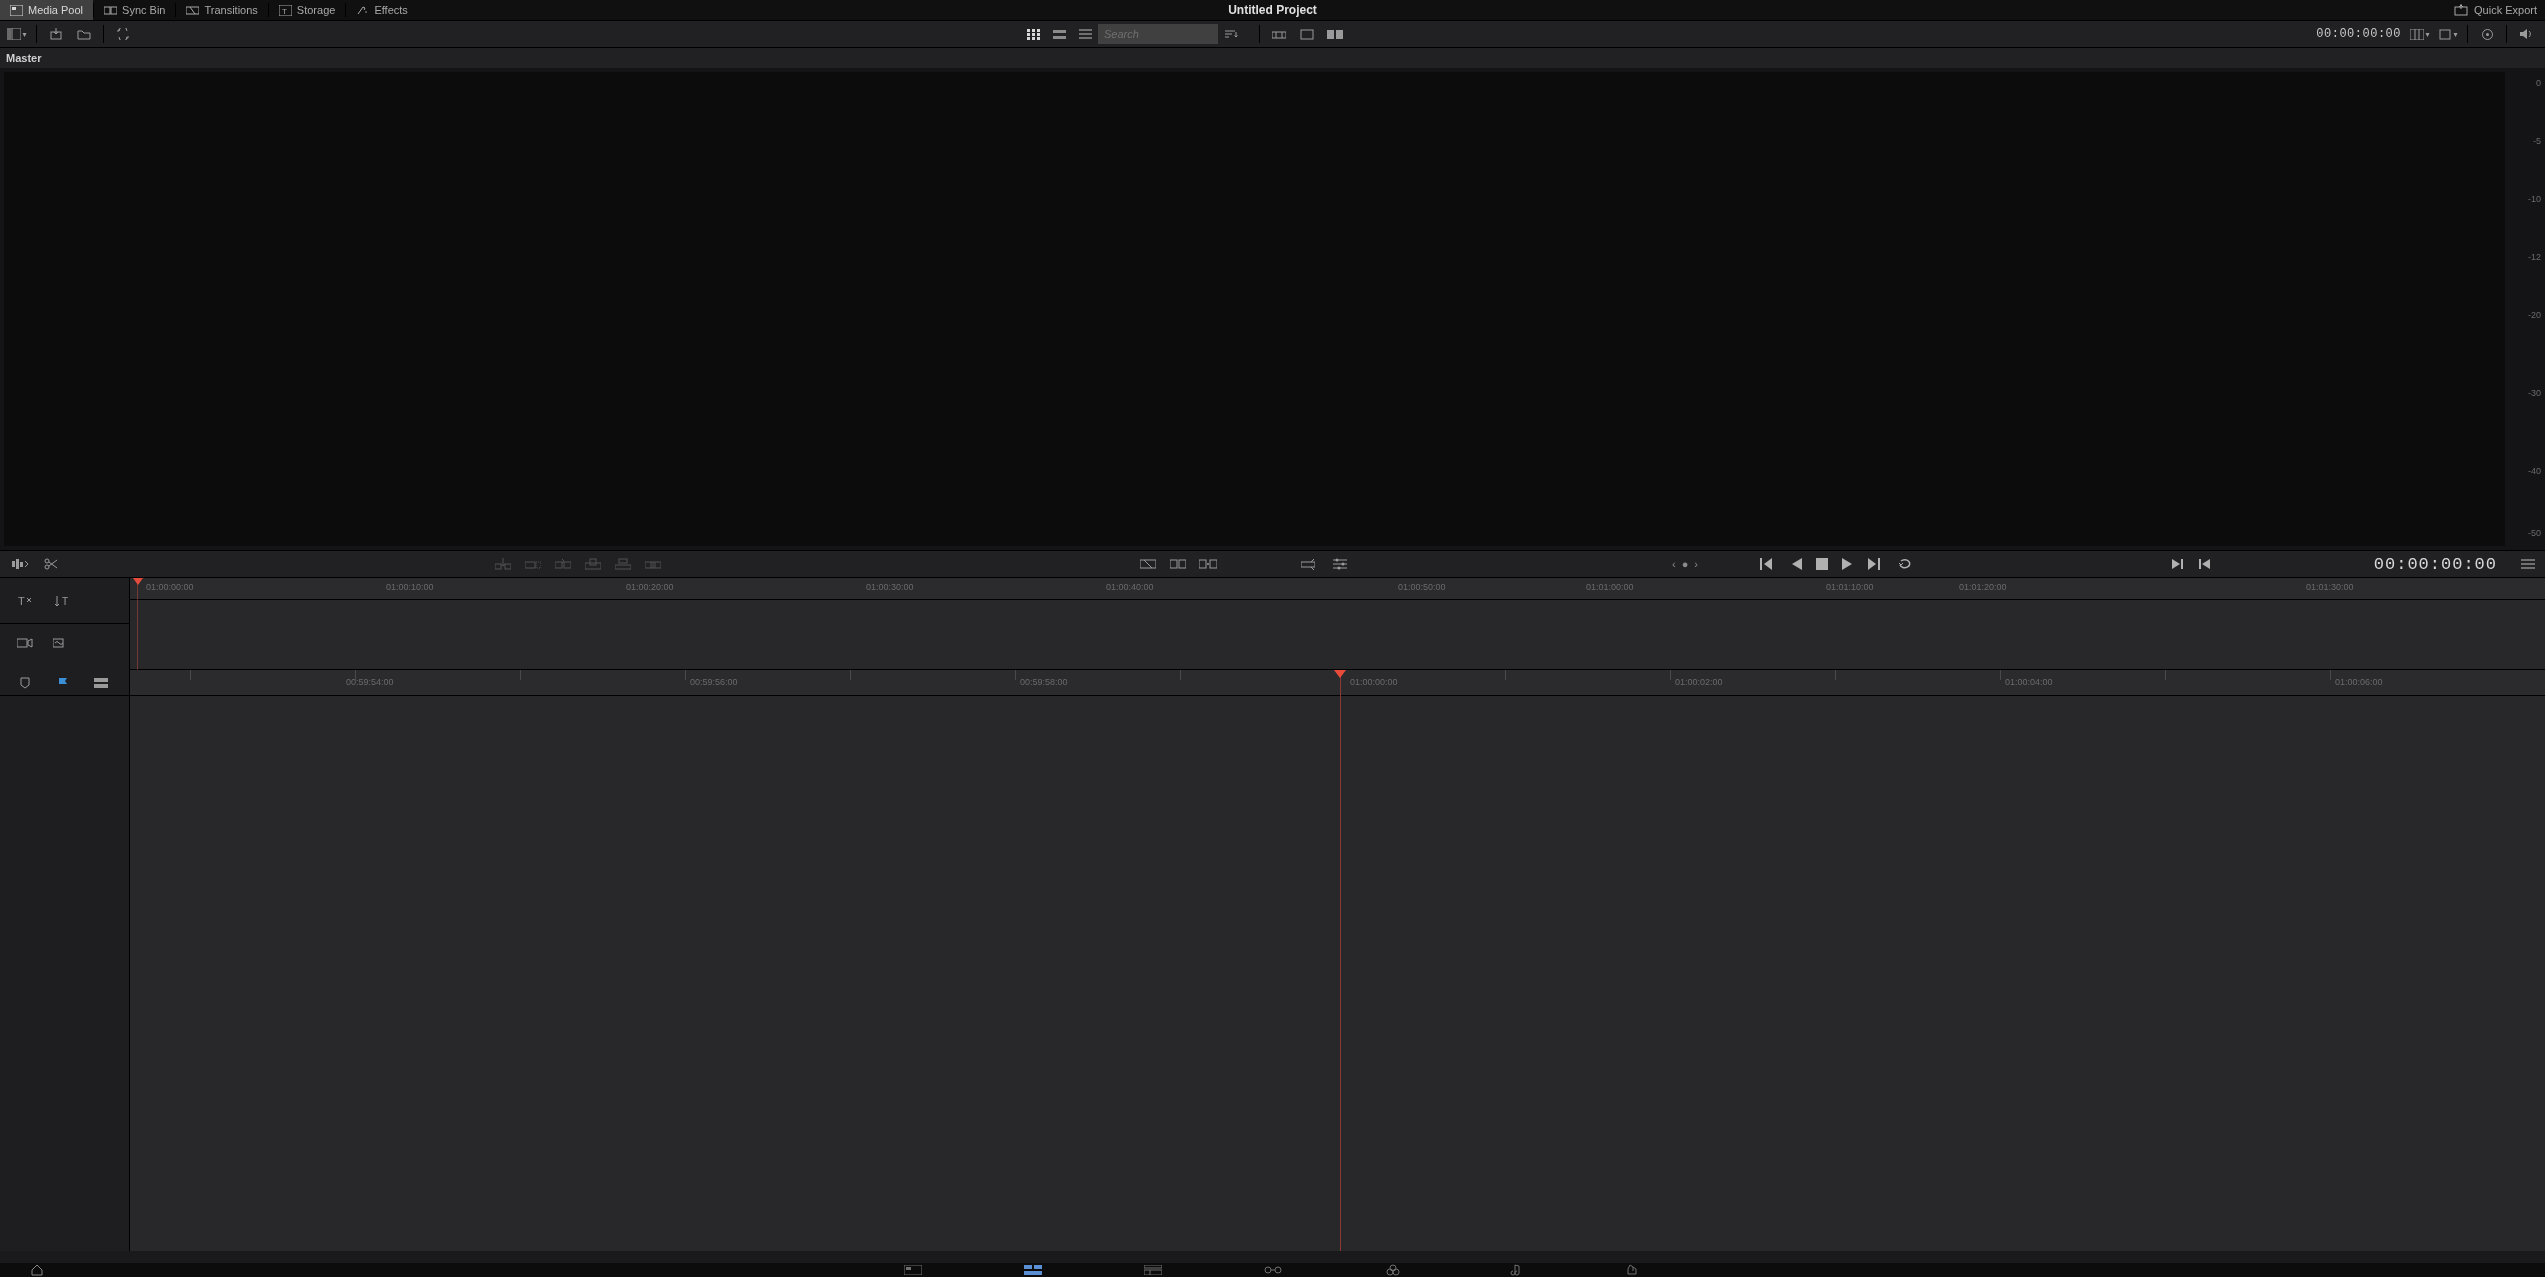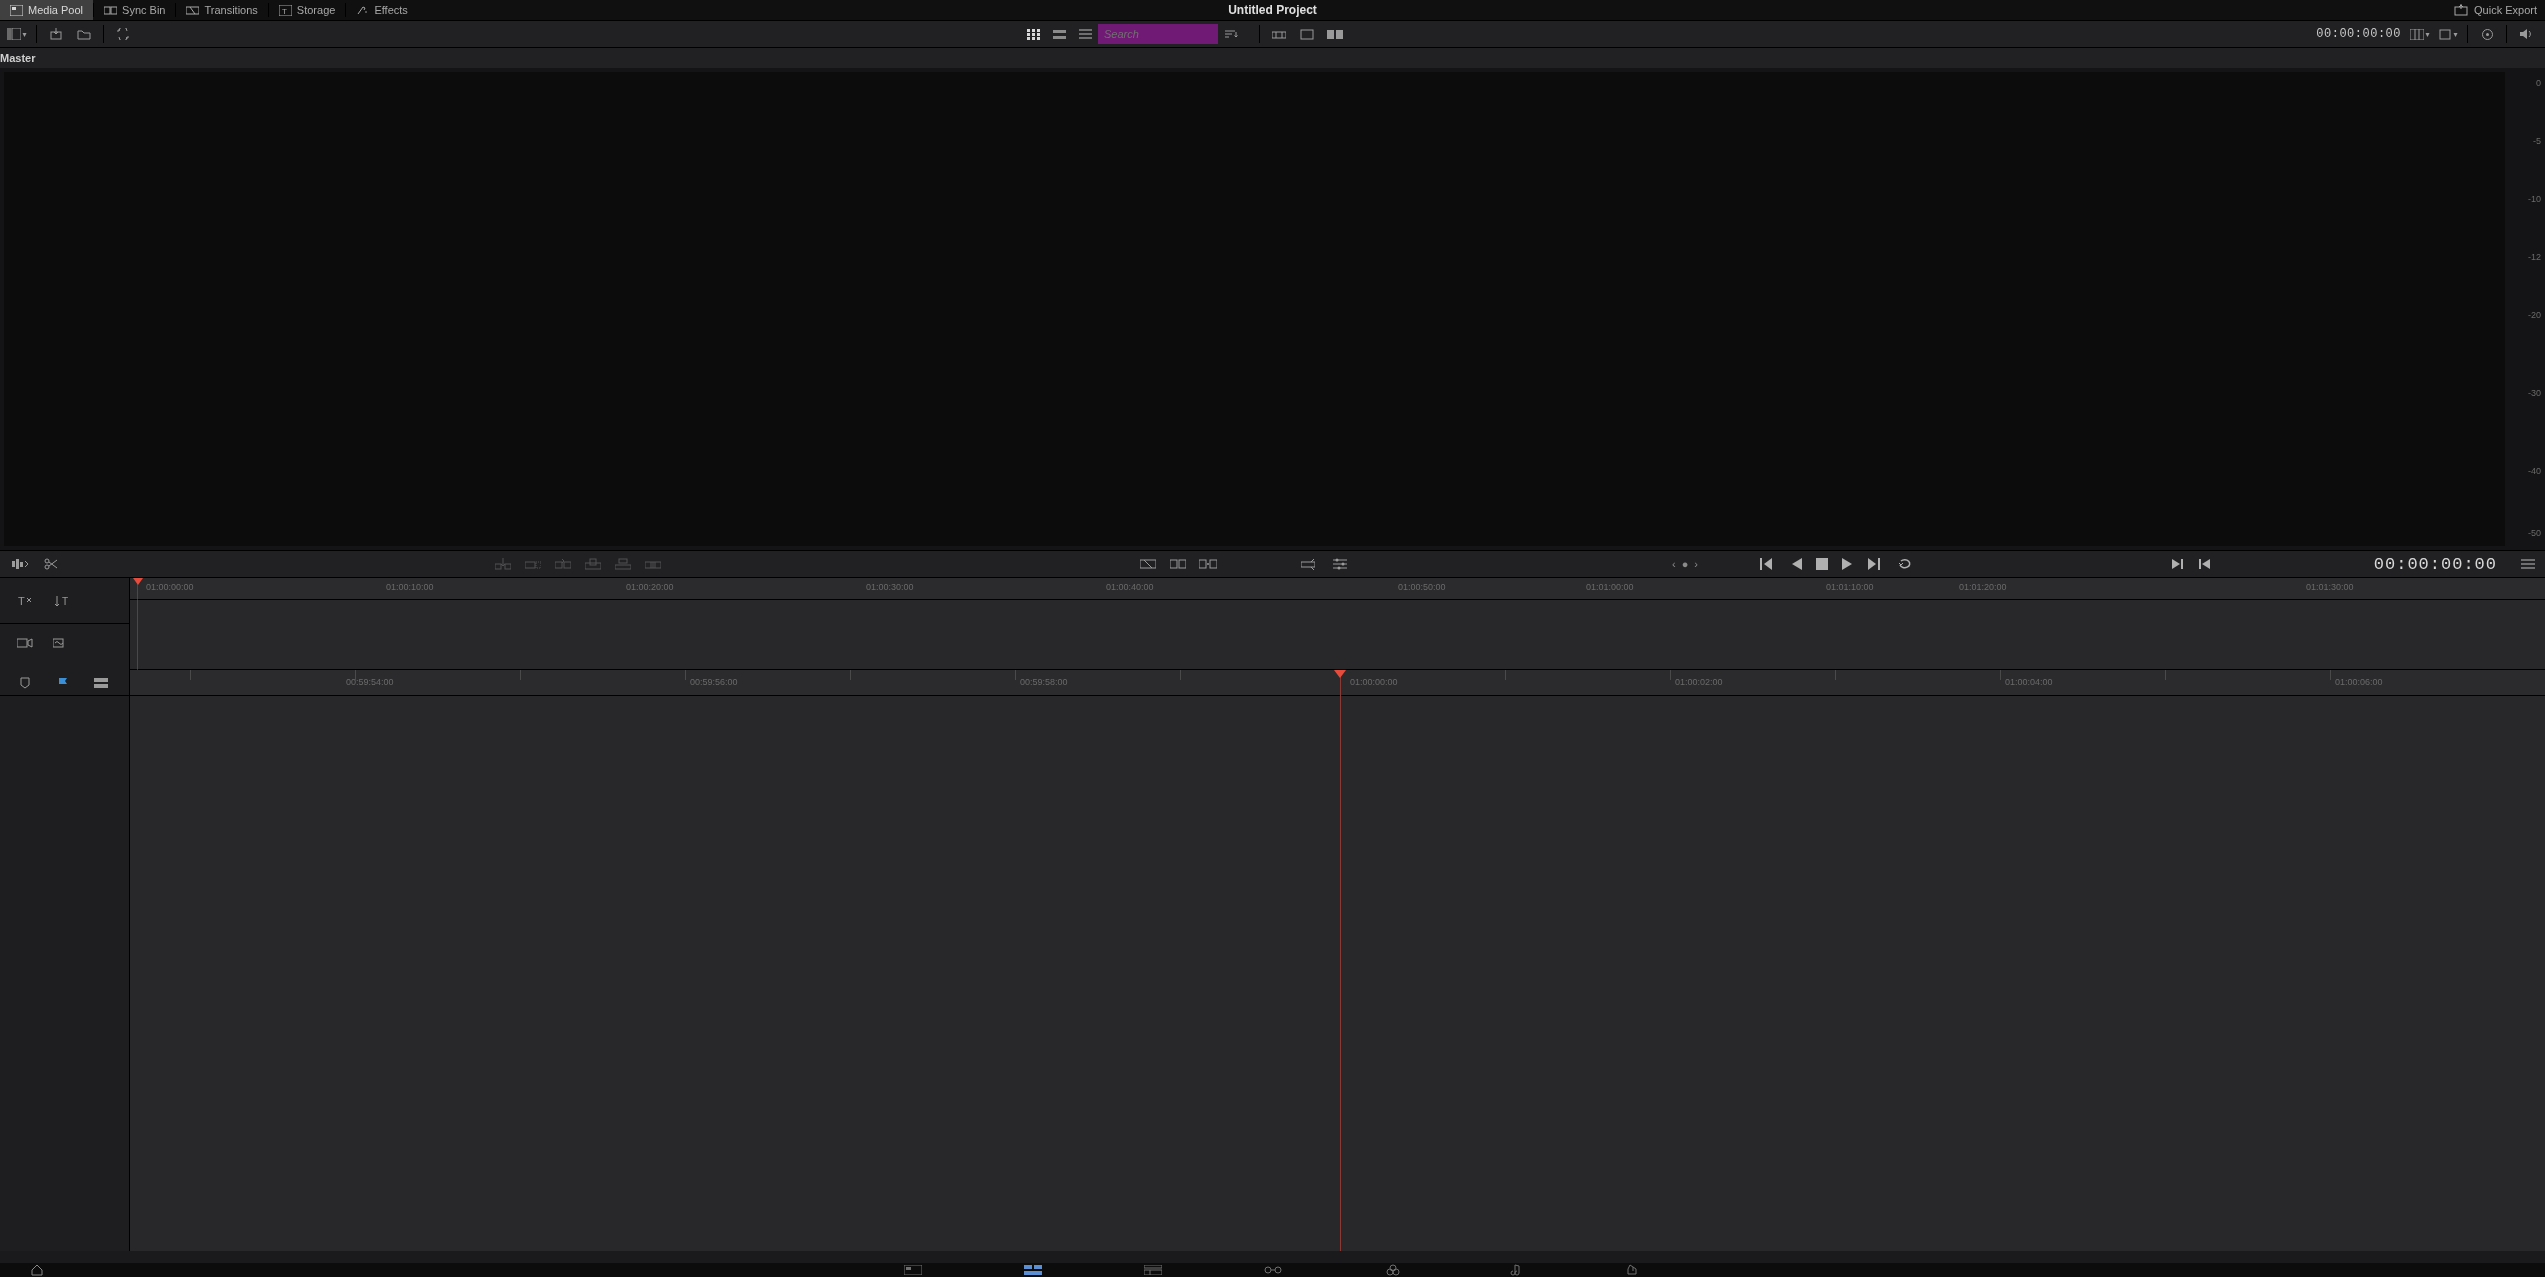--- a/index.html
+++ b/index.html
@@ -16,30 +16,30 @@
 
 .sec-bar { height: 28px; background: #212124; border-top: 1px solid #000; border-bottom: 1px solid #000; display: flex; align-items: center; position: relative; }
 .sec-left { display: flex; align-items: center; gap: 2px; padding-left: 4px; }
 .icon-btn { width: 26px; height: 22px; display: flex; align-items: center; justify-content: center; cursor: pointer; color: #9a9a9a; }
 .chev { font-size: 8px; margin-left: 1px; }
 .vsep { width: 1px; height: 18px; background: #000; margin: 0 4px; }
 
 .sec-center { position: absolute; left: 1020px; display: flex; align-items: center; }
 .view-btn { width: 26px; height: 22px; display: flex; align-items: center; justify-content: center; cursor: pointer; color: #8a8a8a; }
 .view-btn.active { color: #d8d8d8; }
-.search-input { width: 120px; height: 20px; background: #701a75; border: none; color: #c0c0c0; font-size: 11px; padding: 0 6px; outline: none; font-style: italic; }
+.search-input { width: 120px; height: 20px; background: #404040; border: none; color: #c0c0c0; font-size: 11px; padding: 0 6px; outline: none; font-style: italic; }
 .search-input::placeholder { color: #707070; }
 
 .sec-mid2 { position: absolute; left: 1255px; display: flex; align-items: center; gap: 2px; }
 
 .sec-right { position: absolute; right: 6px; display: flex; align-items: center; gap: 2px; }
 .timecode-small { font-size: 12px; color: #c8c8c8; font-family: "Courier New", monospace; letter-spacing: 0.5px; margin-right: 4px; }
 
 
-.crumb-bar { height: 20px; background: #212124; display: flex; align-items: center; font-size: 11px; font-weight: 600; color: #d0d0d0; }
+.crumb-bar { height: 20px; background: #212124; display: flex; align-items: center; padding-left: 6px; font-size: 11px; font-weight: 600; color: #d0d0d0; }
 
 
 .upper { height: 482px; display: flex; }
 .media-pool { width: 1275px; background: #28282a; position: relative; }
 .mp-empty { position: absolute; left: 50%; top: 300px; transform: translateX(-50%); text-align: center; }
 .mp-empty-title { font-size: 26px; color: #5a5a5c; font-weight: 400; }
 .mp-empty-sub { font-size: 12px; color: #5a5a5c; margin-top: 60px; }
 .cursor-arrow { position: absolute; left: 474px; top: 242px; font-size: 12px; color: #fff; pointer-events: none; }
 
 .viewer { flex: 1; background: #141416; position: relative; }

